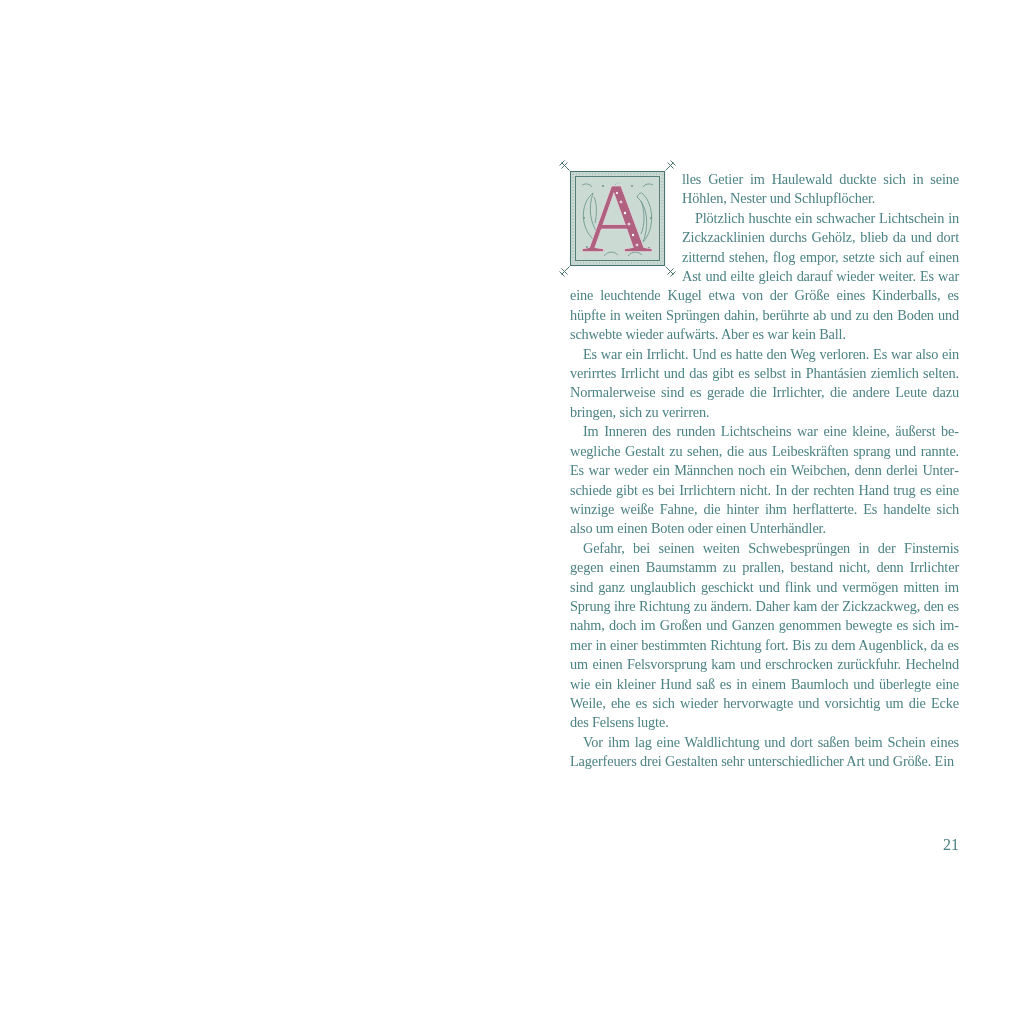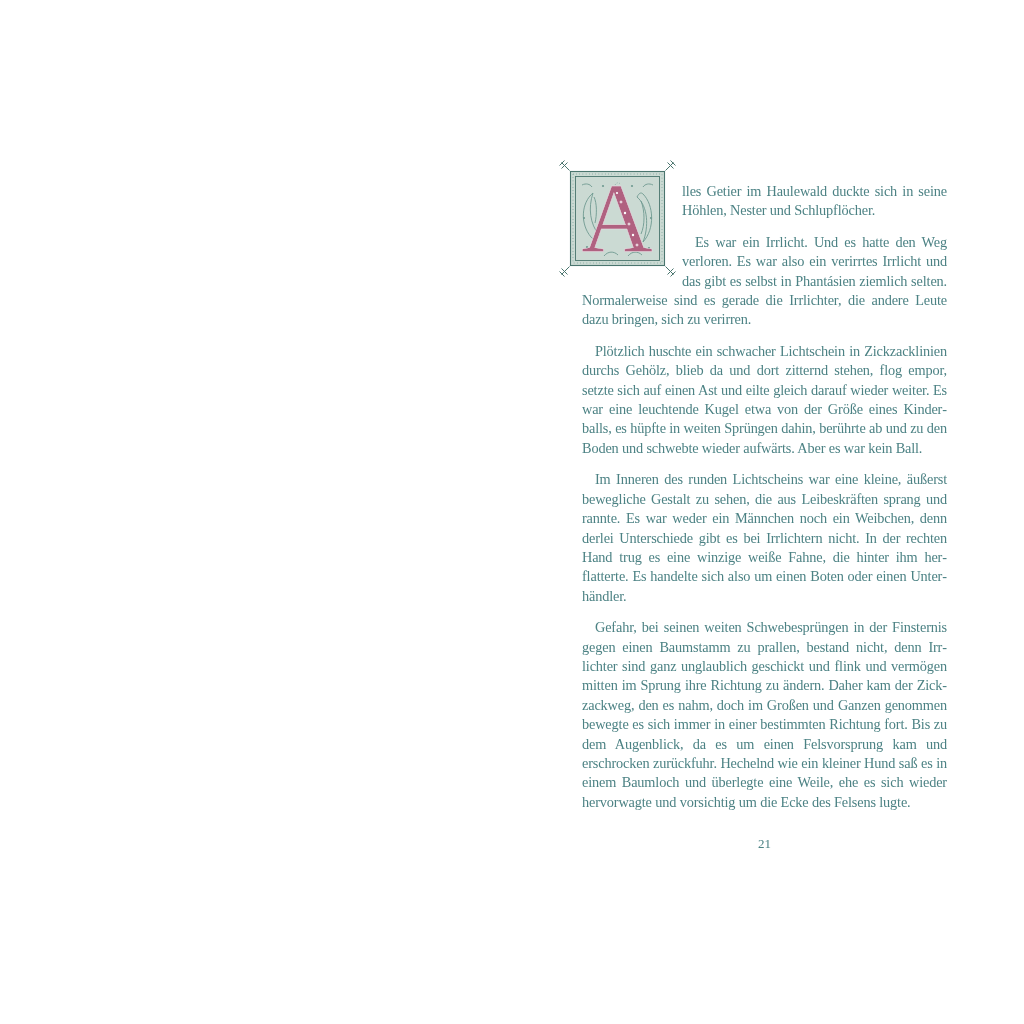--- a/index.html
+++ b/index.html
@@ -13,40 +13,40 @@
     font-family:"Liberation Serif", serif;
   }
   .text-column{
     position:absolute;left:570px;top:170px;width:389px;
     color:var(--text);
     font-size:14.3px;line-height:19.4px;
     text-align:justify;
     letter-spacing:-0.15px;
     hyphens:auto;-webkit-hyphens:auto;
   }
-  .text-column p{margin:12px;text-indent:13px;}
+  .text-column p{margin:0;text-indent:13px;}
   .text-column p.flush{text-indent:0;}
   .dropcap-box{
     float:left;width:96px;height:96px;margin:1px 16px 7px 0;position:relative;
   }
   .dropcap-box svg{position:absolute;left:-11px;top:-11px;overflow:visible;}
   .cap-bg{fill:var(--cap-bg);stroke:var(--cap-frame);stroke-width:1.1;}
   .cap-line{fill:none;stroke:var(--cap-frame);stroke-width:0.9;}
   .cap-dots{fill:none;stroke:var(--cap-ornament);stroke-width:1;stroke-dasharray:0.6 2.6;}
   .cap-orn{fill:none;stroke:var(--cap-ornament);stroke-width:0.9;}
   .cap-orn-dot{fill:var(--cap-ornament);stroke:none;}
   .cap-corner{fill:none;stroke:var(--cap-frame);stroke-width:1;}
   .cap-letter{
     fill:var(--cap-letter);stroke:var(--cap-letter-edge);stroke-width:0.5;
     font-family:"Liberation Serif", serif;font-weight:400;
   }
   .cap-sparkle{fill:var(--cap-sparkle);stroke:none;}
   .page-number{
     position:absolute;left:570px;top:836px;width:389px;
-    text-align:center;color:var(--text);font-size:13px;
+    text-align:right;color:var(--text);font-size:16px;
   }
 </style>
 </head>
 <body>
 
 <div class="text-column">
 
   <span class="dropcap-box">
     <svg width="118" height="118" viewBox="-11 -11 118 118">
       <defs>
@@ -86,19 +86,20 @@
       <use href="#sparkle" transform="translate(51,31)"></use>
       <circle class="cap-sparkle" cx="55" cy="42" r="1.2"></circle>
       <use href="#sparkle" transform="translate(59,53)"></use>
       <circle class="cap-sparkle" cx="63" cy="64" r="1.2"></circle>
       <use href="#sparkle" transform="translate(67,74)"></use>
       <circle class="cap-sparkle" cx="47" cy="22" r="1.1"></circle>
     </svg>
   </span>
 
   <p class="flush">lles Getier im Haulewald duckte sich in seine Höhlen, Nester und Schlupflöcher.</p>
+  <p>Plötzlich huschte ein schwacher Lichtschein in Zick­zack­linien durchs Gehölz, blieb da und dort zitternd stehen, flog empor, setzte sich auf einen Ast und eilte gleich darauf wieder weiter. Es war eine leuchtende Kugel etwa von der Größe eines Kinder­balls, es hüpfte in weiten Sprüngen dahin, berührte ab und zu den Boden und schwebte wieder aufwärts. Aber es war kein Ball.</p>
   <p>Es war ein Irrlicht. Und es hatte den Weg verloren. Es war also ein verirrtes Irrlicht und das gibt es selbst in Phantásien ziemlich selten. Normaler­weise sind es gerade die Irr­lichter, die andere Leute dazu bringen, sich zu verirren.</p>
-  <p>Plötzlich huschte ein schwacher Lichtschein in Zick­zack­linien durchs Gehölz, blieb da und dort zitternd stehen, flog empor, setzte sich auf einen Ast und eilte gleich darauf wieder weiter. Es war eine leuchtende Kugel etwa von der Größe eines Kinder­balls, es hüpfte in weiten Sprüngen dahin, berührte ab und zu den Boden und schwebte wieder aufwärts. Aber es war kein Ball.</p>
   <p>Im Inneren des runden Licht­scheins war eine kleine, äußerst be­wegliche Gestalt zu sehen, die aus Leibes­kräften sprang und rannte. Es war weder ein Männchen noch ein Weibchen, denn derlei Unter­schiede gibt es bei Irr­lichtern nicht. In der rechten Hand trug es eine winzige weiße Fahne, die hinter ihm her­flatterte. Es handelte sich also um einen Boten oder einen Unter­händler.</p>
   <p>Gefahr, bei seinen weiten Schwebe­sprüngen in der Finster­nis gegen einen Baum­stamm zu prallen, bestand nicht, denn Irr­lichter sind ganz unglaublich geschickt und flink und vermögen mitten im Sprung ihre Richtung zu ändern. Daher kam der Zick­zack­weg, den es nahm, doch im Großen und Ganzen genommen bewegte es sich im­mer in einer bestimmten Richtung fort. Bis zu dem Augen­blick, da es um einen Fels­vorsprung kam und erschrocken zurück­fuhr. Hechelnd wie ein kleiner Hund saß es in einem Baum­loch und überlegte eine Weile, ehe es sich wieder hervor­wagte und vorsichtig um die Ecke des Felsens lugte.</p>
+  <p>Vor ihm lag eine Wald­lichtung und dort saßen beim Schein eines Lager­feuers drei Gestalten sehr unter­schied­licher Art und Größe. Ein</p>
 </div>
 
 <div class="page-number">21</div>
 
 </body></html>

